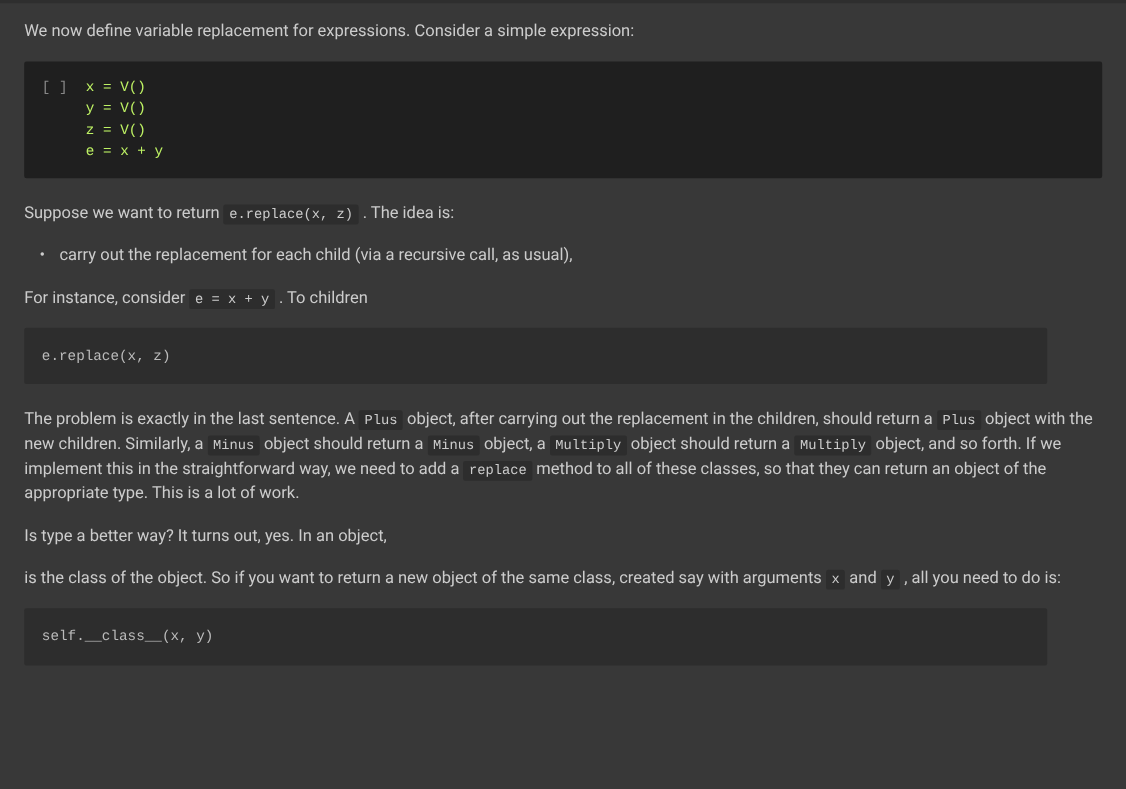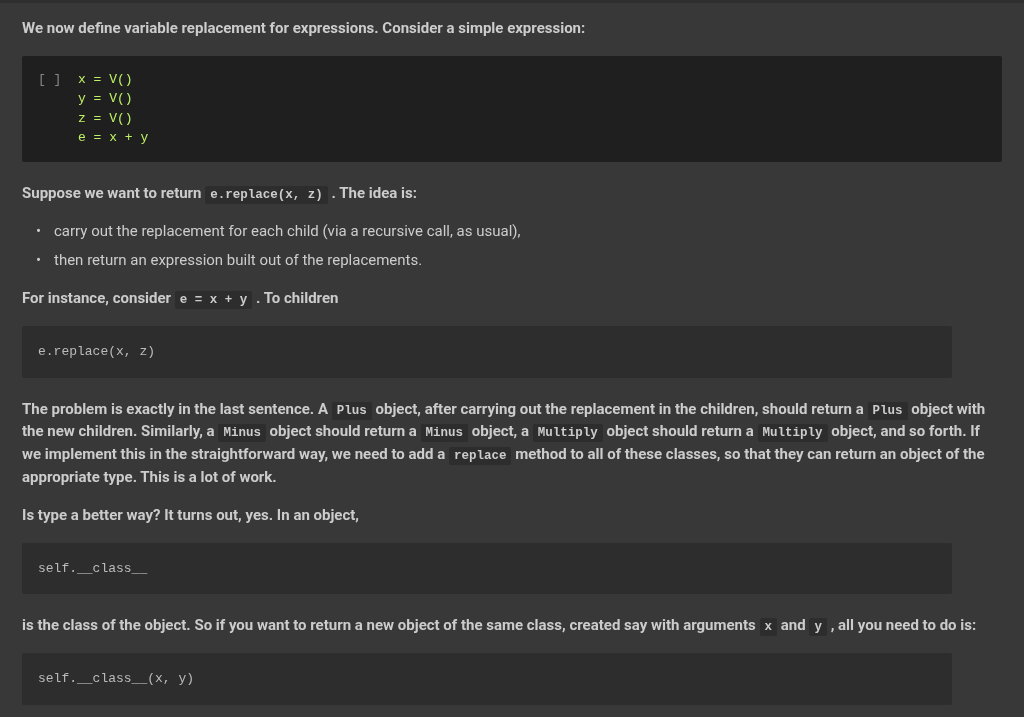--- a/index.html
+++ b/index.html
@@ -20,21 +20,20 @@
       max-width: 1024px;
     }
     .top-bar {
       background-color: #2e2e2e;
       height: 3px;
       width: 100%;
     }
     .text-block {
       margin-bottom: 16px;
       color: #cccccc;
-      font-weight: bold;
     }
     .code-cell {
       background-color: #1f1f1f;
       border-radius: 2px;
       padding: 14px 16px;
       margin-bottom: 20px;
       font-family: 'Menlo', 'Monaco', 'Courier New', monospace;
       font-size: 13px;
       color: #cecece;
       position: relative;
@@ -110,37 +109,35 @@
 z = V()
 e = x + y</div>
   </div>
 
   <p class="text-block">
     <span>Suppose we want to return </span><span class="inline-code">e.replace(x, z)</span><span> . The idea is:</span>
   </p>
 
   <ul>
     <li>carry out the replacement for each child (via a recursive call, as usual),</li>
-    <li>then return an expression built out of the replacements.</li>
   </ul>
 
   <p class="text-block">
     <span>For instance, consider </span><span class="inline-code">e = x + y</span><span> . To children</span>
   </p>
 
   <div class="code-output">e.replace(x, z)</div>
 
 
   <p class="text-block">
     <span>The problem is exactly in the last sentence. A </span><span class="inline-code">Plus</span><span> object, after carrying out the replacement in the children, should return a </span><span class="inline-code">Plus</span><span> object with the new children. Similarly, a </span><span class="inline-code">Minus</span><span> object should return a </span><span class="inline-code">Minus</span><span> object, a </span><span class="inline-code">Multiply</span><span> object should return a </span><span class="inline-code">Multiply</span><span> object, and so forth. If we implement this in the straightforward way, we need to add a </span><span class="inline-code">replace</span><span> method to all of these classes, so that they can return an object of the appropriate type. This is a lot of work.</span>
   </p>
 
   <p class="text-block">Is type a better way? It turns out, yes. In an object,</p>
 
-  <div class="code-output">self.__class__</div>
 
   <p class="text-block">
     <span>is the class of the object. So if you want to return a new object of the same class, created say with arguments </span><span class="inline-code">x</span><span> and </span><span class="inline-code">y</span><span> , all you need to do is:</span>
   </p>
 
   <div class="code-output">self.__class__(x, y)</div>
 
 </div>
 
 </body></html>

